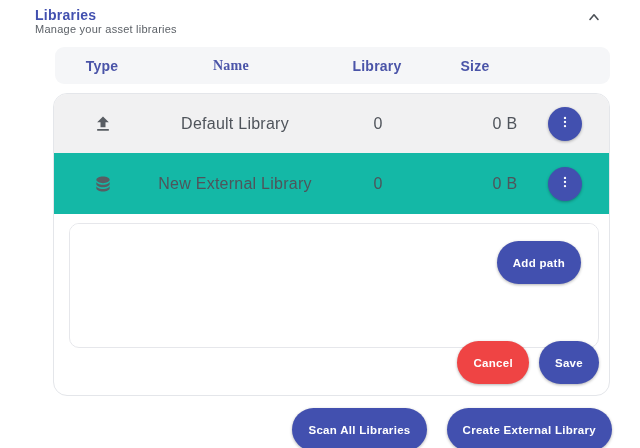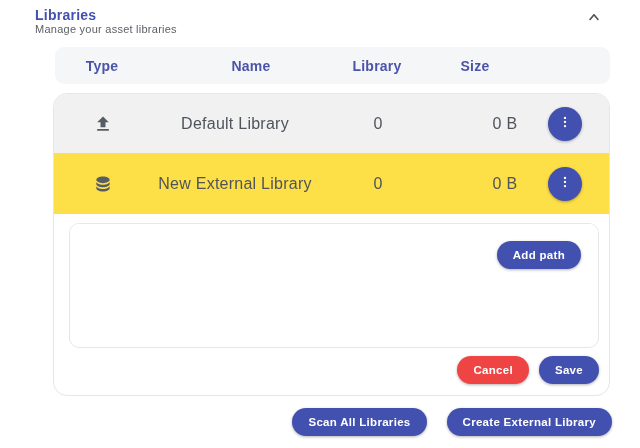--- a/index.html
+++ b/index.html
@@ -20,31 +20,31 @@
   }
   
   .thead {
     position:absolute; left:55px; top:47px; width:555px; height:37px;
     background:#f5f6f8; border-radius:9px;
   }
   .thead span {
     position:absolute; top:50%; transform:translate(-50%,-50%);
     color:#4a54a8; font-size:14px; font-weight:700;
   }
-  .th-type { left:47px; } .th-name { left:196px; }
+  .th-type { left:47px; } .th-name { left:176px;font-family:Liberation Serif, serif; }
   .th-assets { left:322px; } .th-size { left:420px; }
   
   .card {
     position:absolute; left:53px; top:93px; width:557px; height:303px;
     background:#ffffff; border:1px solid #e4e6ea; border-radius:14px;
     overflow:hidden;
   }
   .lib-row { position:absolute; left:0; right:0; }
   .lib-row-1 { top:0; height:59px; background:#f1f1f2; }
-  .lib-row-2 { top:59px; height:61px; background:#fde047; }
+  .lib-row-2 { top:59px; height:61px; background:#14b8a6; }
   .cell {
     position:absolute; top:50%; transform:translate(-50%,-50%);
     color:#4f545b; font-size:16px; white-space:nowrap;
   }
   .c-type { left:49px; } .c-name { left:181px; }
   .c-assets { left:324px; } .c-size { left:422px;margin-left:29px; }
   .c-menu { left:511px; }
   .icon-dark { color:#585d63; display:block; }
   .circle-btn {
     width:34px; height:34px; border-radius:50%; border:none; cursor:pointer;
@@ -60,21 +60,21 @@
   .path-row { position:relative; height:61px; background:#f4f4f5; }
   .path-text {
     position:absolute; left:0; right:70px; top:50%; transform:translateY(-50%);
     text-align:center; color:#54585f; font-size:12px;
   }
   .edit-btn {
     position:absolute; right:38px; top:18px; width:32px; height:32px;
   }
   .addpath-row { position:relative; height:62px; background:#ffffff; }
   .pill-btn {
-    border:none; cursor:pointer; border-radius:999px; height:28px;
+    border:none; cursor:pointer; border-radius:999px; height:43px;
     padding:8px 16px; color:#ffffff; font-size:11.5px; font-weight:700;
     font-family:"Liberation Sans", sans-serif; letter-spacing:.3px;
     display:inline-flex; align-items:center; justify-content:center;
     box-shadow:0 1px 3px rgba(0,0,0,.3); white-space:nowrap;
   }
   .pill-primary { background:#4250af; }
   .pill-gray { background:#ef4444; }
   .addpath-btn { position:absolute; right:17px; top:17px; }
   .form-actions {
     position:absolute; right:10px; bottom:11px; display:flex; gap:10px;

